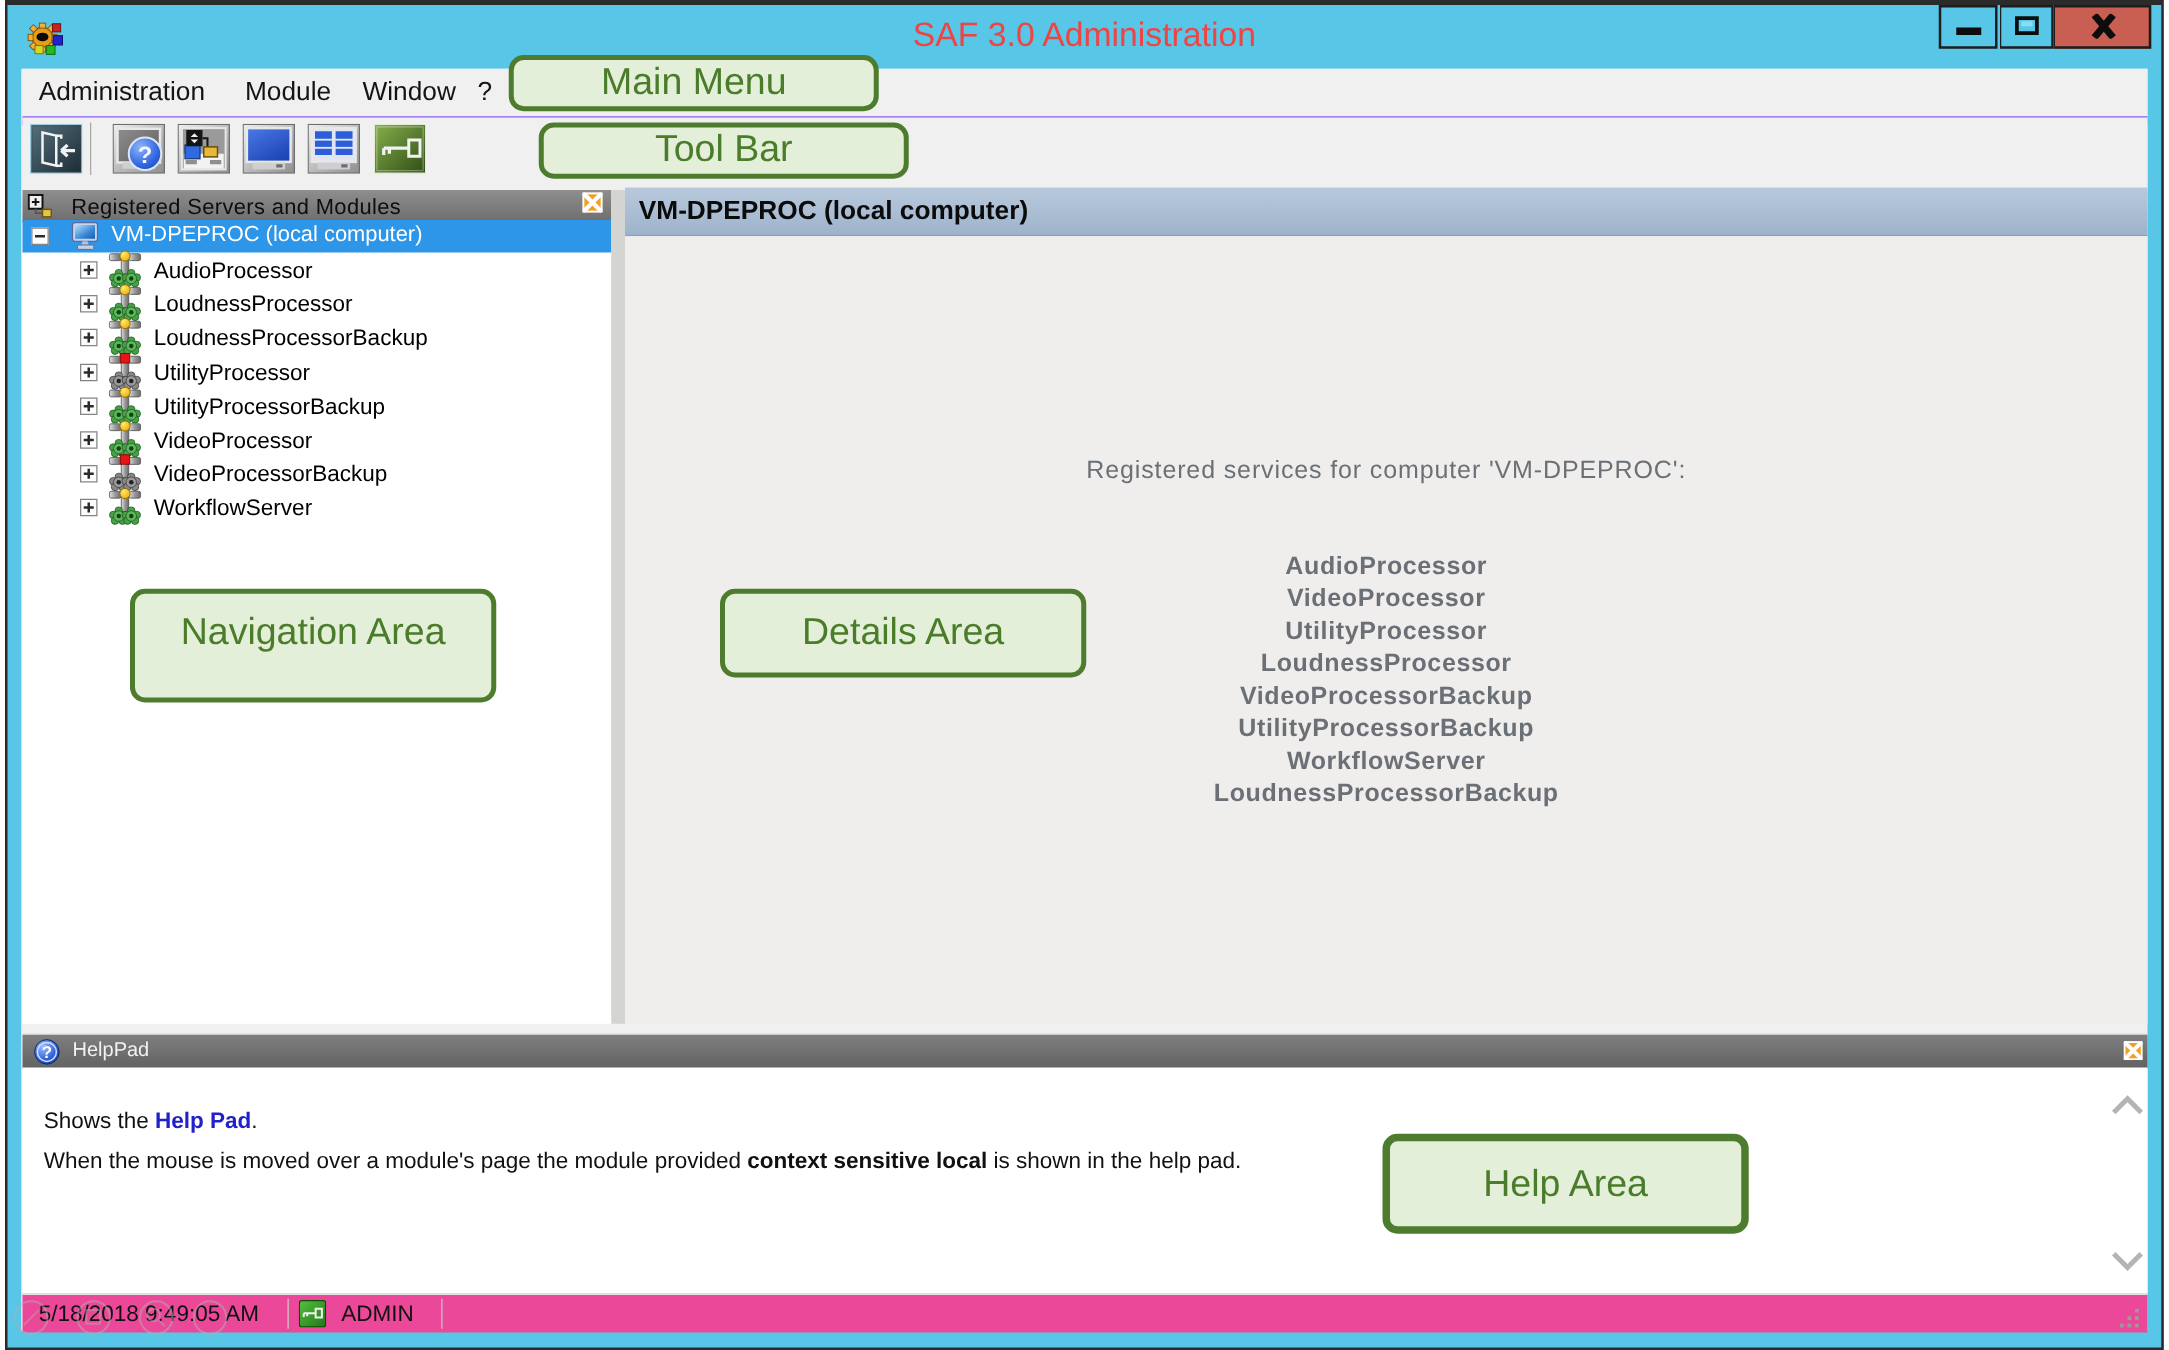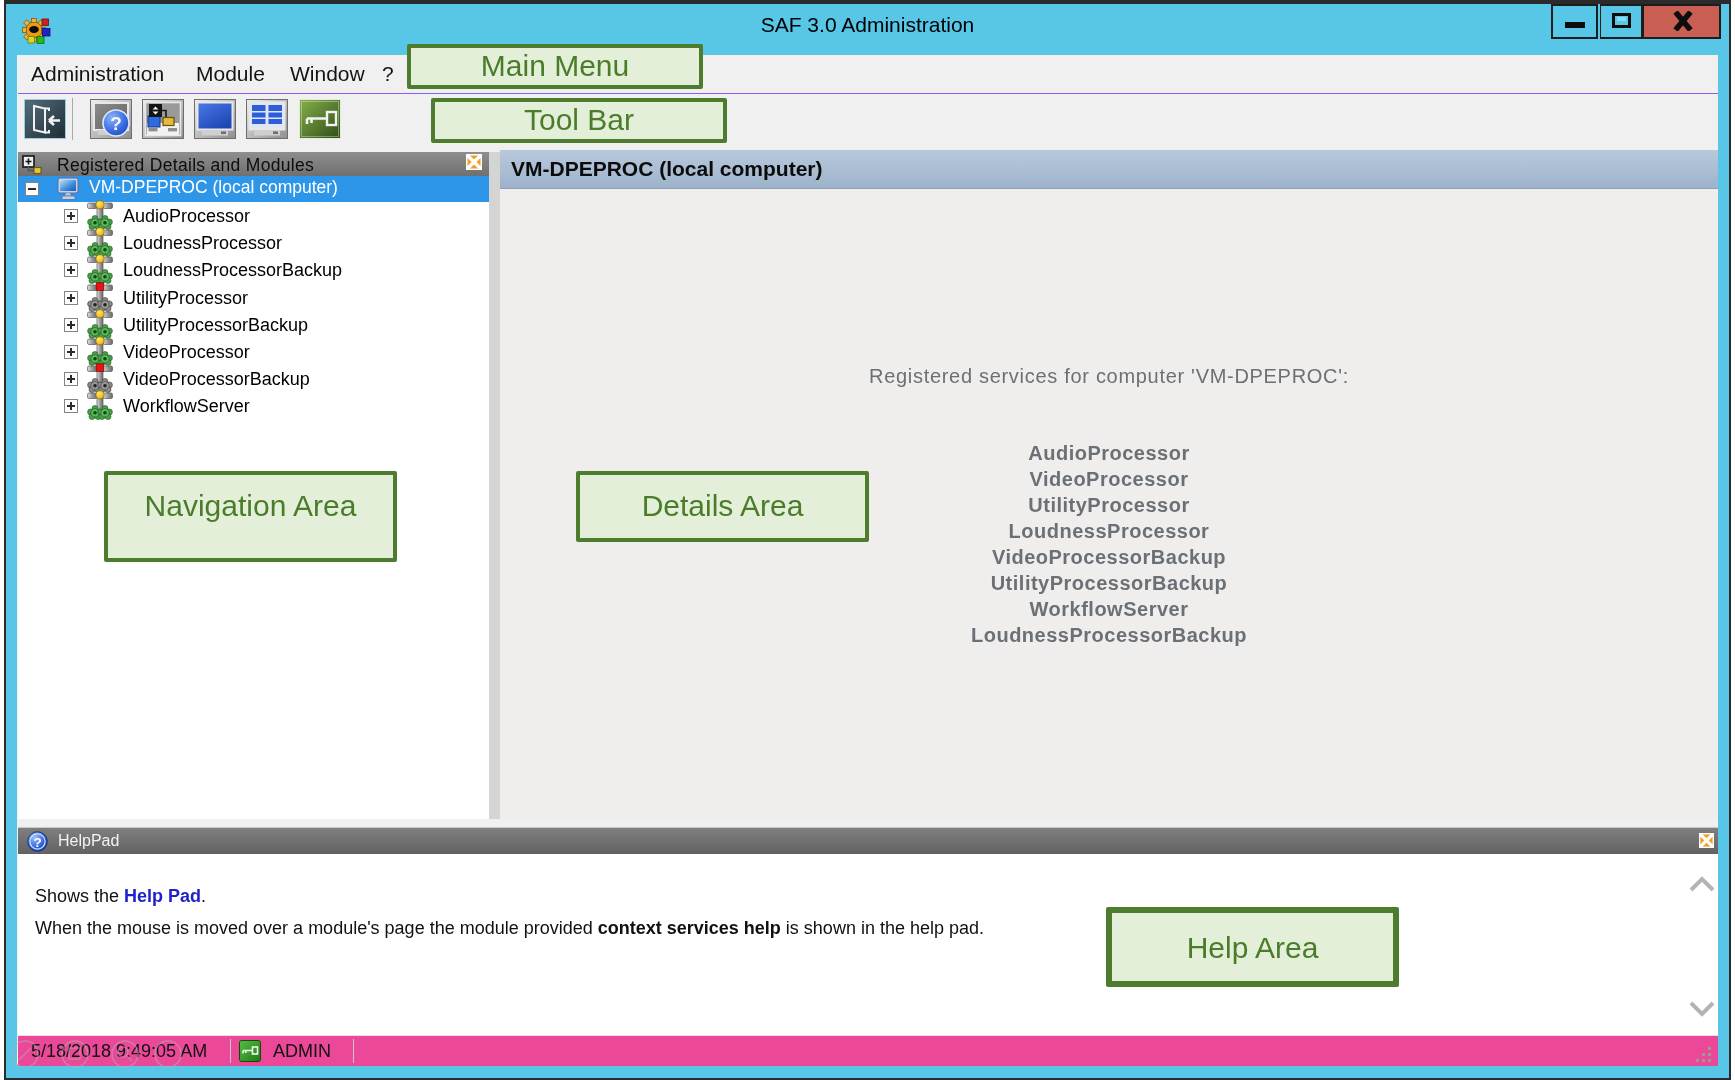--- a/index.html
+++ b/index.html
@@ -2,21 +2,21 @@
 <html><head>
 <meta charset="utf-8">
 <style>
   html,body{margin:0;padding:0;}
   body{width:1735px;height:1080px;position:relative;background:#ffffff;overflow:hidden;
        font-family:"Liberation Sans",sans-serif;}
   .abs{position:absolute;}
   
   #frame{left:4px;top:0;width:1723px;height:1074px;background:#57c6e7;
          border:2px solid #2b2b2b;border-top-width:4px;}
-  #titletext{left:0;top:13px;width:1735px;text-align:center;font-size:21px;color:#000000;}
+  #titletext{left:0;top:13px;width:1735px;text-align:center;font-size:27px;color:#ef4444;}
   
   .capbtn{top:4px;height:35px;border:2px solid #1d1d1d;box-sizing:border-box;}
   #btnmin{left:1551px;width:47px;background:#57c6e7;}
   #btnmax{left:1600px;width:43px;background:#57c6e7;border-left-width:1px;}
   #btnclose{left:1643px;width:78px;background:#c85f52;border-left-width:1px;}
   
   #client{left:17px;top:55px;width:1701px;height:1010px;background:#f0f0f0;}
   
   #menubar{left:18px;top:55px;width:1700px;height:38px;background:#f0f0f0;border-bottom:7px solid #8b5cf6;}
   .mitem{position:absolute;top:7px;font-size:21px;color:#141414;}
@@ -42,21 +42,21 @@
   #detbody{left:500px;top:189px;width:1218px;height:630px;background:#efeeec;}
   #svchead{left:500px;top:365px;width:1218px;text-align:center;font-size:20px;font-weight:normal;color:#6b7076;letter-spacing:0.7px;}
   #svclist{left:500px;top:440px;width:1218px;text-align:center;font-size:20px;font-weight:bold;color:#6b7076;line-height:26px;letter-spacing:0.5px;}
   
   #helphdr{left:18px;top:827px;width:1700px;height:27px;background:linear-gradient(#7f7f7f,#616161);border-top:1px solid #c9c9c9;}
   #helphdr .t{position:absolute;left:40px;top:4px;font-size:16px;color:#f2f2f2;}
   #helpbody{left:18px;top:854px;width:1700px;height:181px;background:#ffffff;}
   #statusbar{left:18px;top:1035px;width:1700px;height:30px;background:#ec4899;border-top:1px solid #e2e2e2;}
   .ssep{position:absolute;top:3px;width:1px;height:24px;background:#c8c8c8;}
   
-  .callout{position:absolute;background:#e3efd8;border:4px solid #4e7c2e;border-radius:2px;
+  .callout{position:absolute;background:#e3efd8;border:4px solid #4e7c2e;border-radius:12px;
            color:#4a7c2a;font-size:30px;text-align:center;box-sizing:border-box;}
   
   .htext{position:absolute;left:35px;font-size:18px;color:#111;}
   .chev{position:absolute;left:1688px;width:28px;height:22px;}
 </style>
 </head>
 <body>
 <div class="abs" id="frame"></div>
 <div class="abs" id="titletext">SAF 3.0 Administration</div>
 
@@ -251,21 +251,21 @@
     </g>
   </defs>
 </svg>
 <div class="abs" id="treehdr">
   <svg style="position:absolute;left:4px;top:3px;" width="22" height="20" viewBox="0 0 22 20">
     <rect x="1" y="1" width="11" height="11" fill="#efefef" stroke="#141414" stroke-width="1.6"></rect>
     <path d="M3.5 6.5 L9.5 6.5 M6.5 3.5 L6.5 9.5" stroke="#141414" stroke-width="1.6"></path>
     <path d="M6.5 12 L6.5 15.5 L12 15.5" fill="none" stroke="#555" stroke-width="1.4"></path>
     <rect x="12" y="12.5" width="7" height="6" fill="#e8c53a" stroke="#6a5a14" stroke-width="1.2"></rect>
   </svg>
-  <span class="t">Registered Details and Modules</span>
+  <span class="t">Registered Servers and Modules</span>
   <svg style="position:absolute;left:448px;top:2px;" width="16" height="16" viewBox="0 0 16 16">
       <use href="#orangeX"></use>
     </svg>
 </div>
 <div class="abs" id="treebody"></div>
 <div class="abs" id="selrow">
   <div class="ebox" style="left:7px;top:6px;">
       <span class="h"></span>
     </div>
   <svg style="position:absolute;left:38px;top:1px;" width="26" height="25" viewBox="0 0 26 25">
@@ -426,13 +426,13 @@
     <circle cx="115" cy="16" r="5" stroke-width="1.4"></circle>
       <path d="M119 20 L124 25" stroke-width="1.4"></path>
   </g>
 </svg>
 <div class="abs callout" style="left:407px;top:44px;width:296px;height:45px;line-height:36px;">Main Menu</div>
 <div class="abs callout" style="left:407px;top:98px;width:296px;height:45px;line-height:36px;margin-left:24px;">Tool Bar</div>
 <div class="abs callout" style="left:104px;top:471px;width:293px;height:91px;line-height:61px;">Navigation Area</div>
 <div class="abs callout" style="left:576px;top:471px;width:293px;height:71px;line-height:61px;">Details Area</div>
 <div class="abs callout" style="left:1106px;top:907px;width:293px;height:80px;line-height:70px;border-width:6px;">Help Area</div>
 <div class="htext" style="top:886px;">Shows the <b style="color:#2121cc;margin-top:26px;">Help Pad</b>.</div>
-<div class="htext" style="top:918px;">When the mouse is moved over a module's page the module provided <b>context services help</b> is shown in the help pad.</div>
+<div class="htext" style="top:918px;">When the mouse is moved over a module's page the module provided <b>context sensitive local</b> is shown in the help pad.</div>
 
 </body></html>

